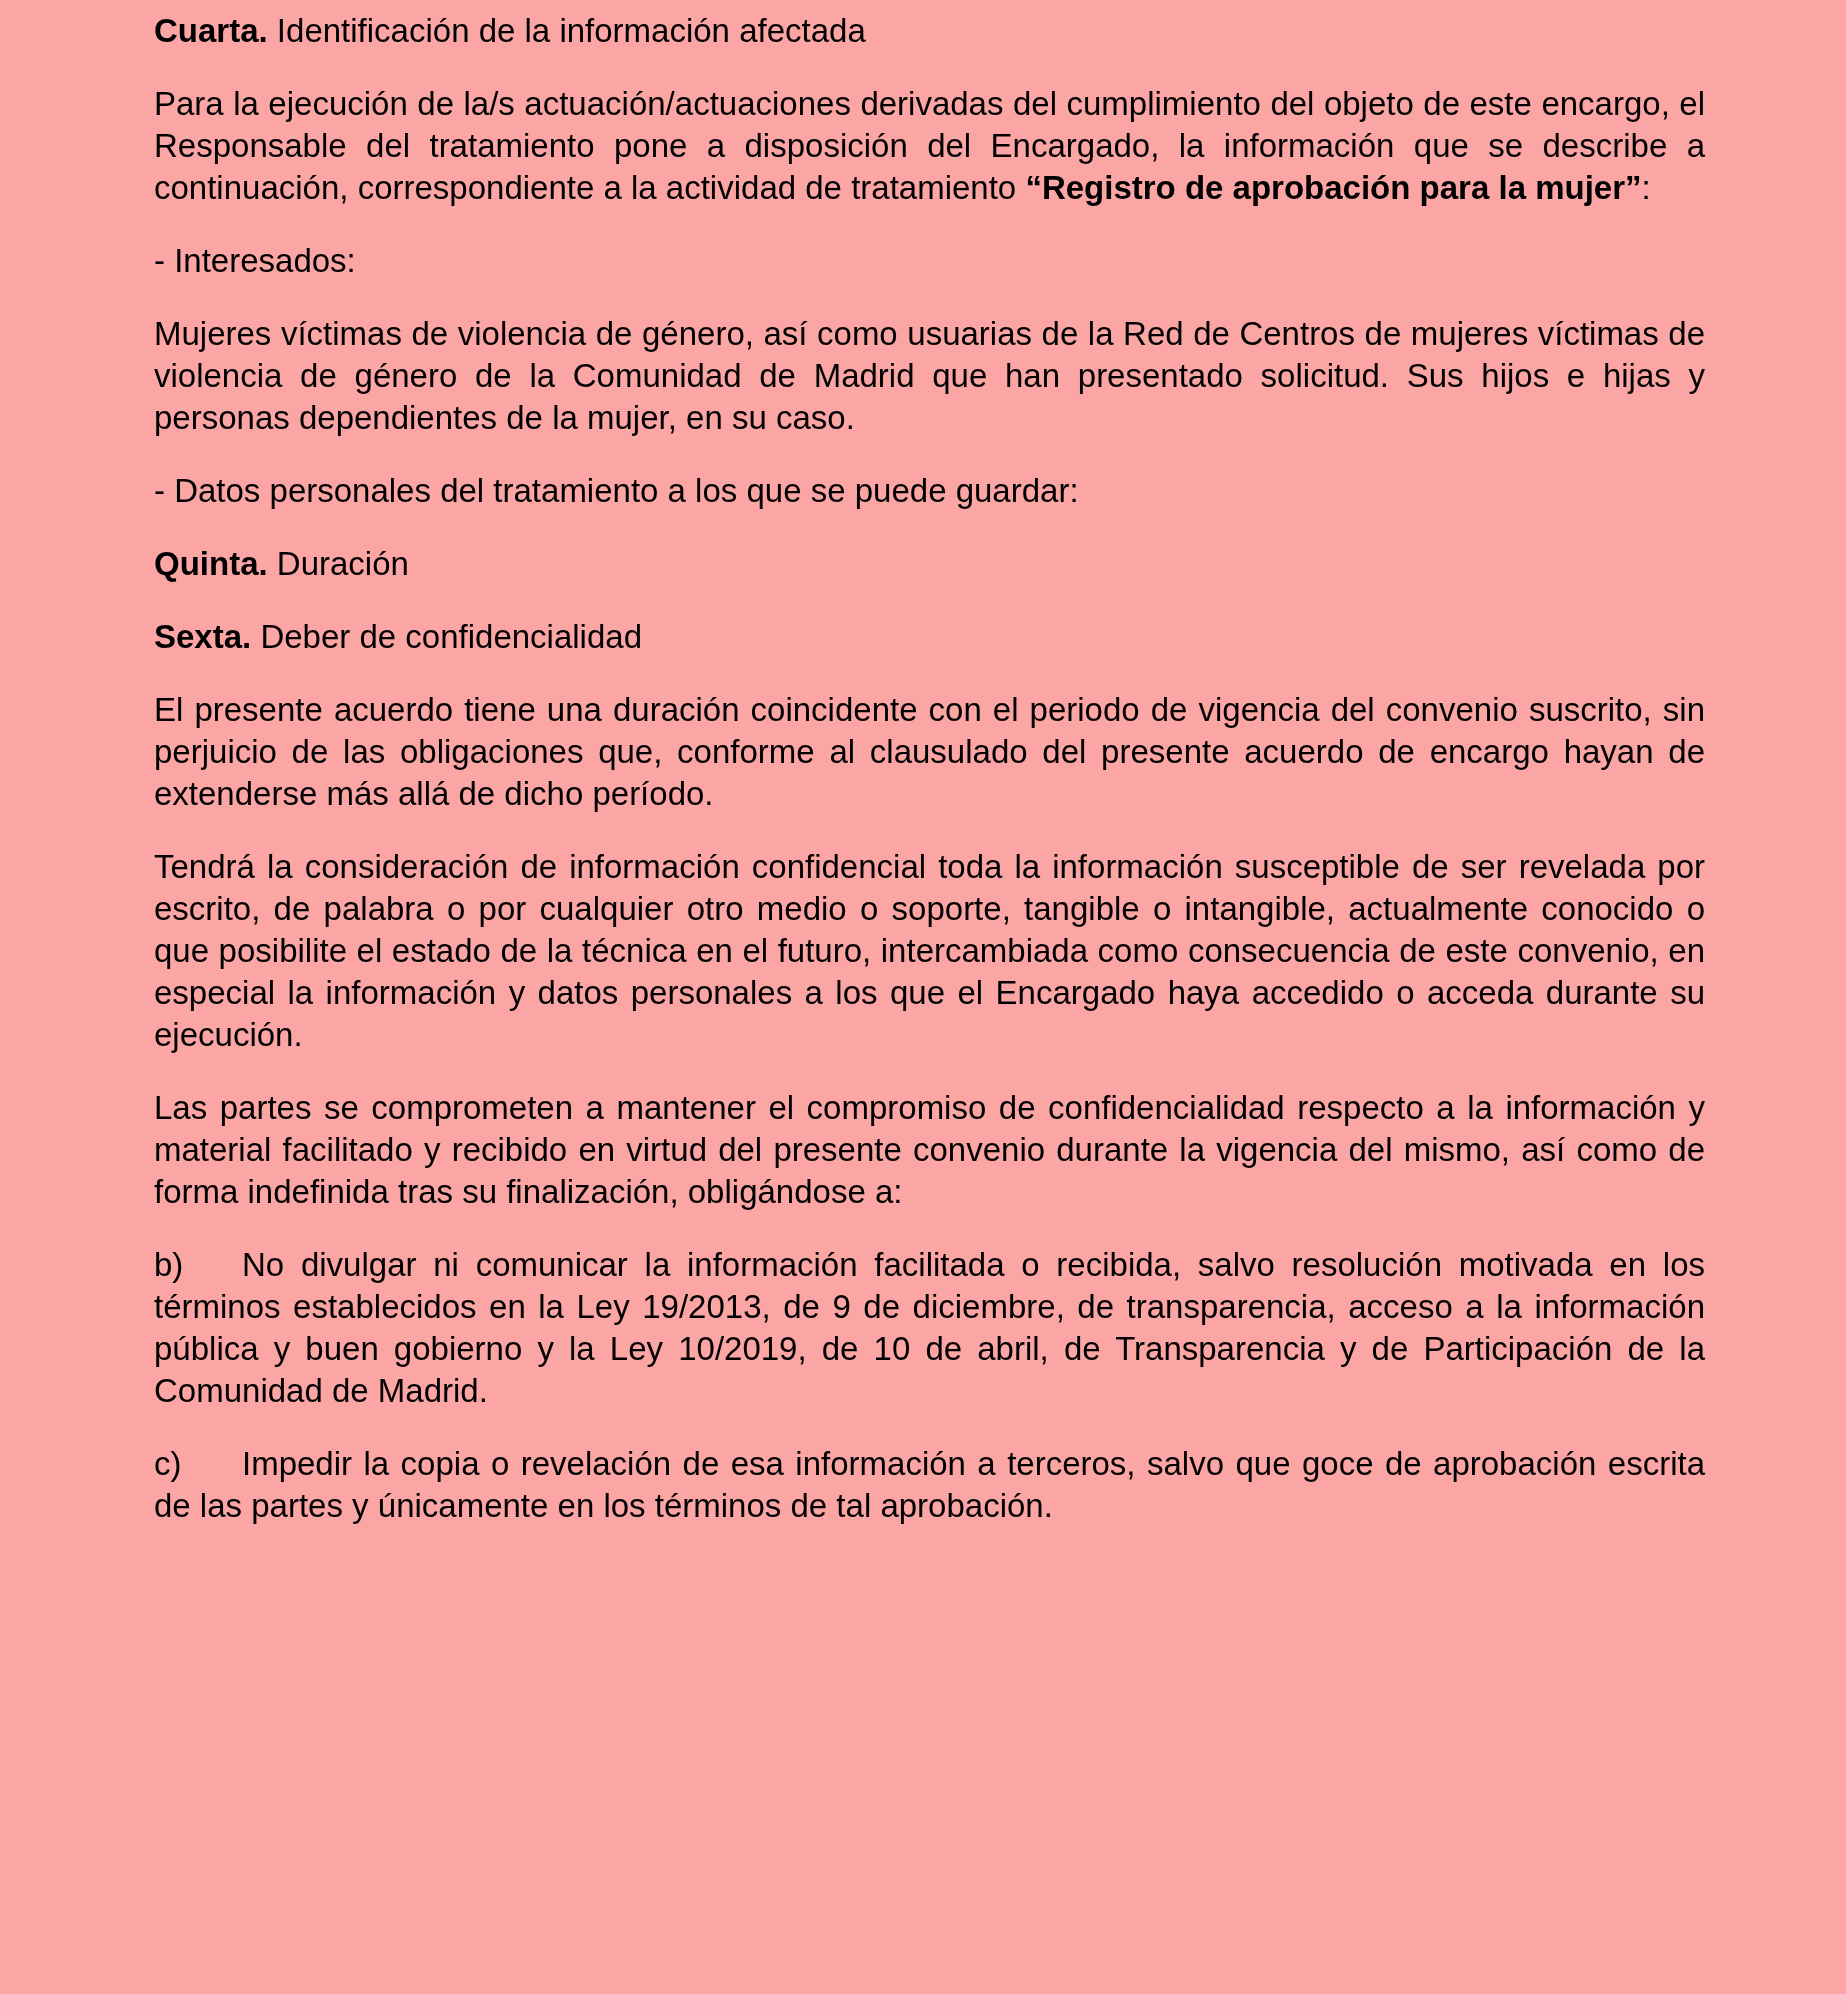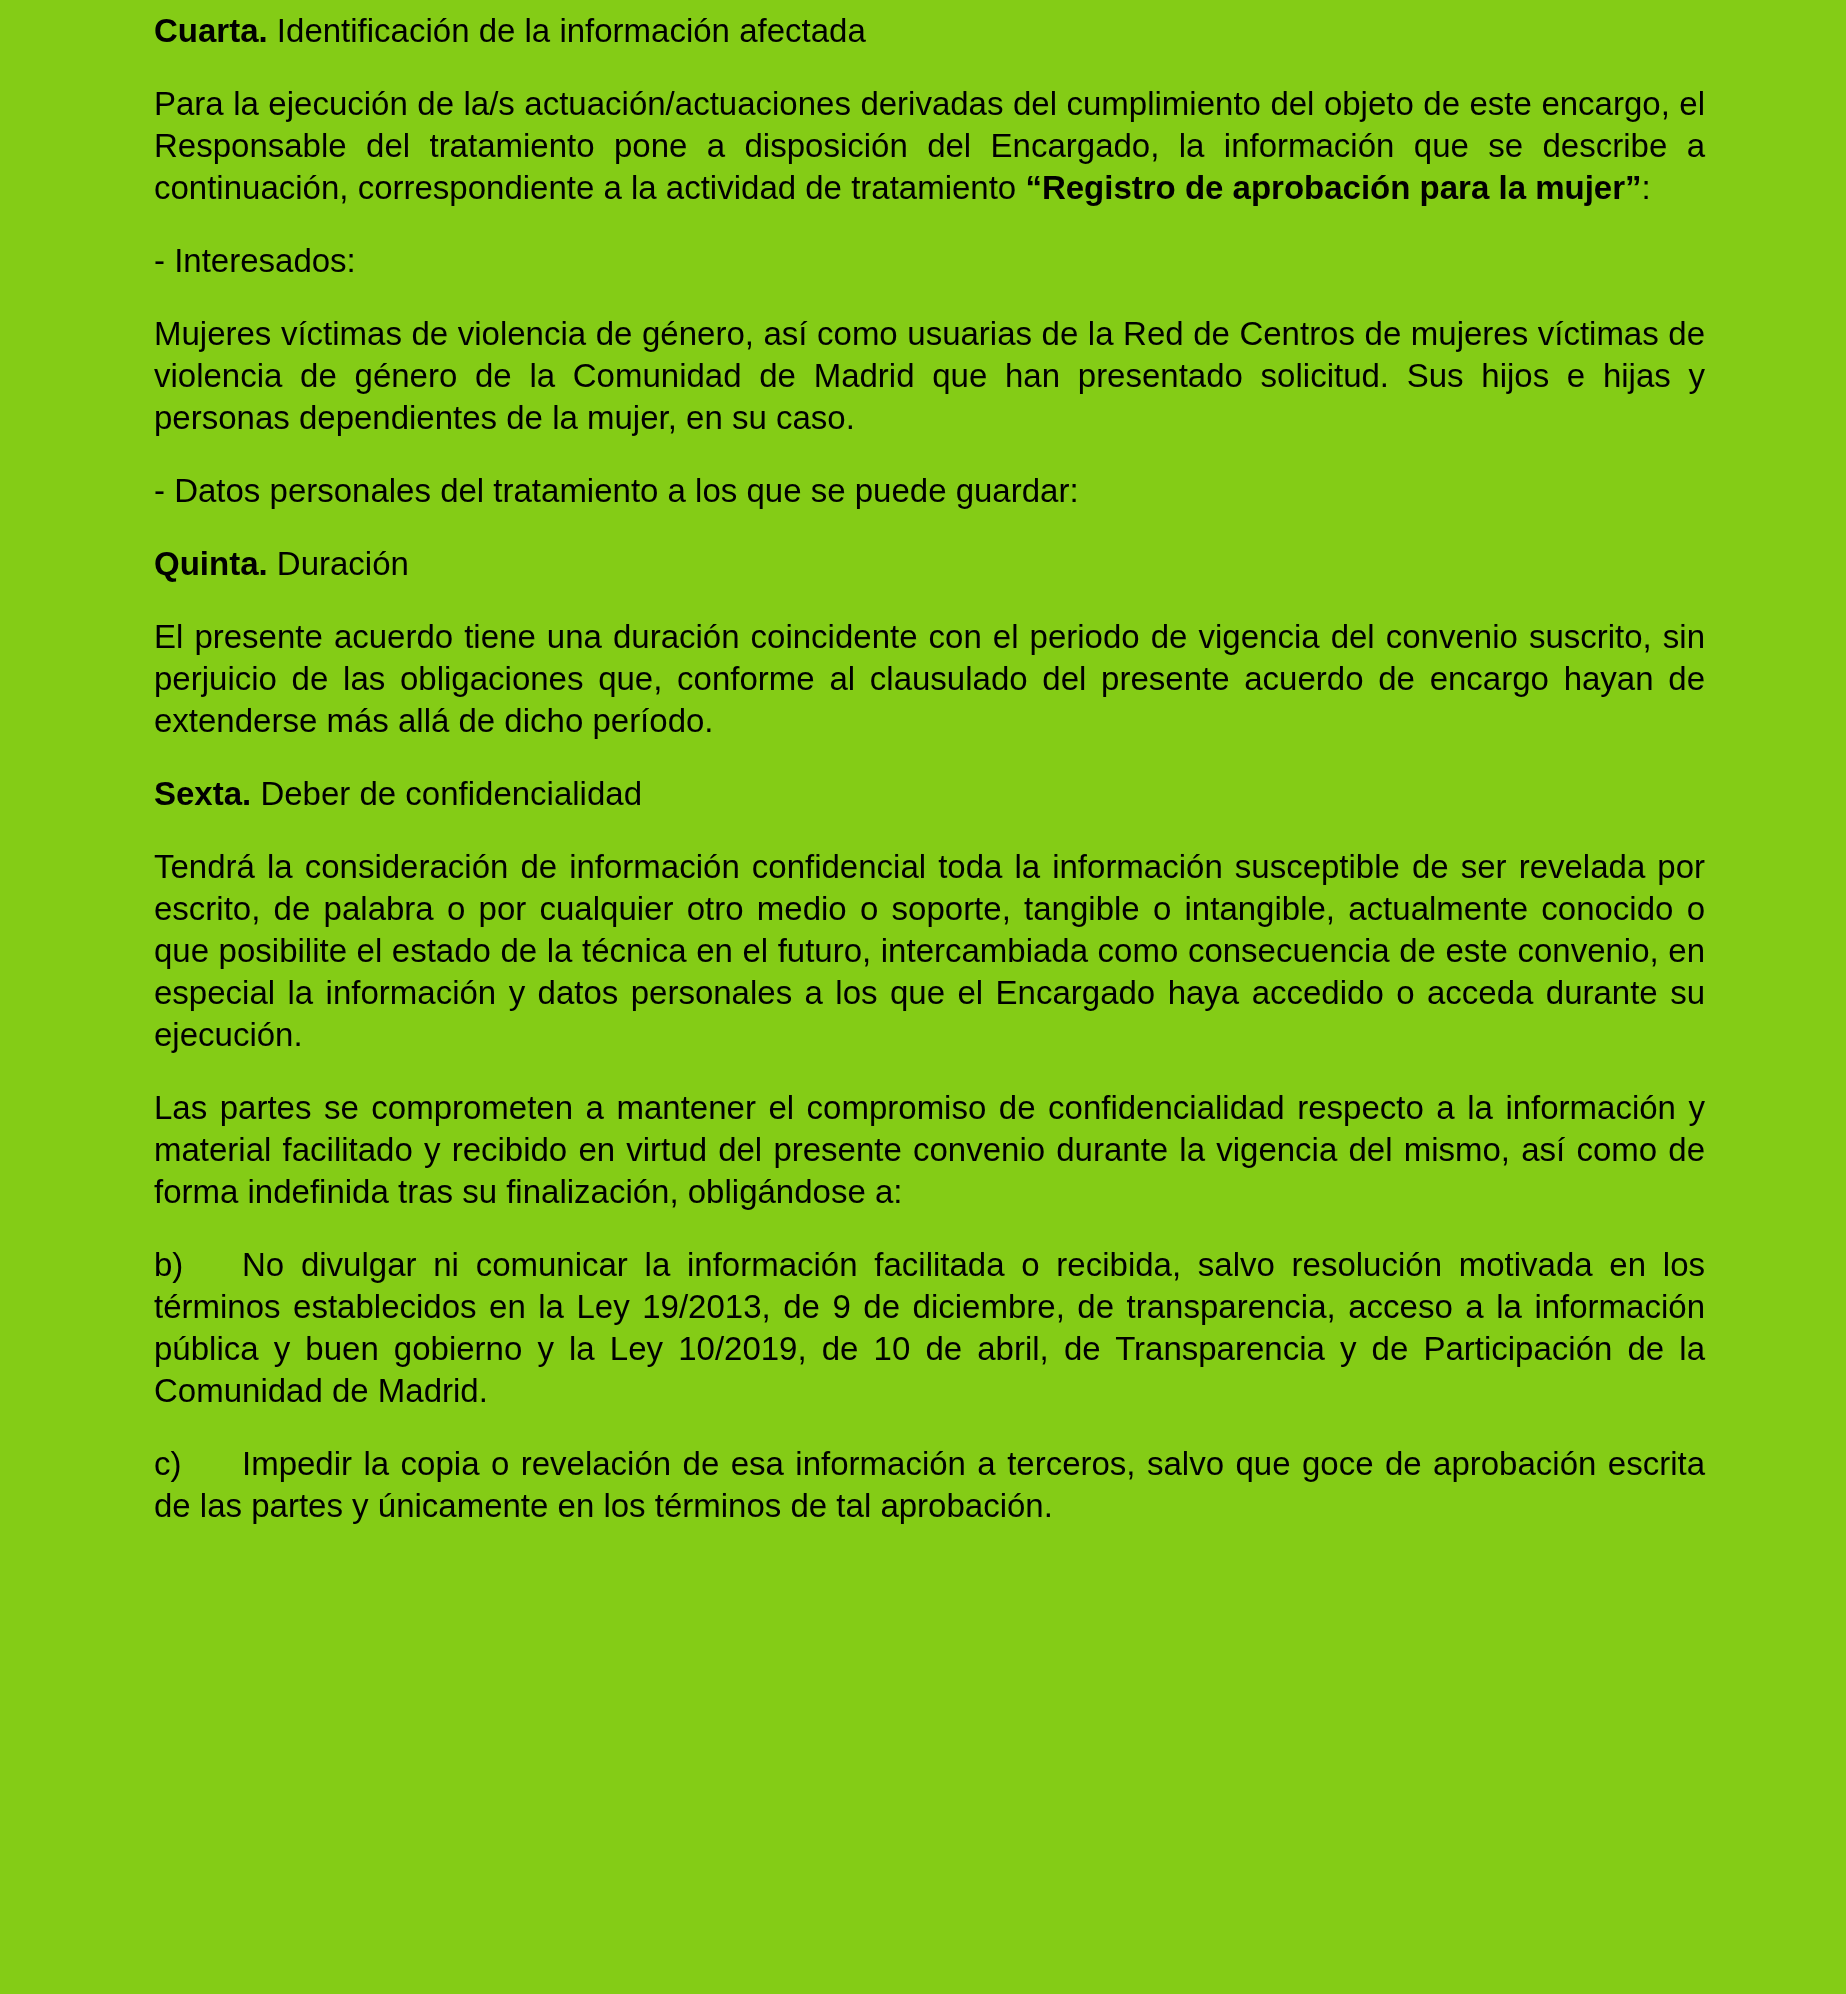--- a/index.html
+++ b/index.html
@@ -5,21 +5,21 @@
   html, body {
     margin: 0;
     padding: 0;
     background: #ffffff;
   }
   .page {
     position: relative;
     width: 1846px;
     min-height: 1995px;
     box-sizing: border-box;
-    background: #84cc16;
+    background: #fca5a5;
     color: #000000;
     font-family: "Liberation Sans", "DejaVu Sans", sans-serif;
     font-size: 33px;
     line-height: 42px;
     padding: 10.4px 141px 30px 154px;
   }
   .para {
     text-align: justify;
     margin: 0 0 31px 0;
   }
@@ -49,23 +49,23 @@
 
   <p class="para"><span>- Interesados:</span></p>
 
   <p class="para"><span>Mujeres víctimas de violencia de género, así como usuarias de la Red de Centros de mujeres víctimas de violencia de género de la Comunidad de Madrid que han presentado solicitud. Sus hijos e hijas y personas dependientes de la mujer, en su caso.</span></p>
 
   <p class="para"><span>- Datos personales del tratamiento a los que se puede guardar:</span></p>
 
 
   <p class="para heading"><span class="bold">Quinta.</span><span> Duración</span></p>
 
+  <p class="para heading"><span class="bold">Sexta.</span><span> Deber de confidencialidad</span></p>
+
   <p class="para"><span>El presente acuerdo tiene una duración coincidente con el periodo de vigencia del convenio suscrito, sin perjuicio de las obligaciones que, conforme al clausulado del presente acuerdo de encargo hayan de extenderse más allá de dicho período.</span></p>
-
-  <p class="para heading"><span class="bold">Sexta.</span><span> Deber de confidencialidad</span></p>
 
 
   <p class="para"><span>Tendrá la consideración de información confidencial toda la información susceptible de ser revelada por escrito, de palabra o por cualquier otro medio o soporte, tangible o intangible, actualmente conocido o que posibilite el estado de la técnica en el futuro, intercambiada como consecuencia de este convenio, en especial la información y datos personales a los que el Encargado haya accedido o acceda durante su ejecución.</span></p>
 
   <p class="para"><span>Las partes se comprometen a mantener el compromiso de confidencialidad respecto a la información y material facilitado y recibido en virtud del presente convenio durante la vigencia del mismo, así como de forma indefinida tras su finalización, obligándose a:</span></p>
 
 
   <p class="para"><span class="list-marker">b)</span><span>No divulgar ni comunicar la información facilitada o recibida, salvo resolución motivada en los términos establecidos en la Ley 19/2013, de 9 de diciembre, de transparencia, acceso a la información pública y buen gobierno y la Ley 10/2019, de 10 de abril, de Transparencia y de Participación de la Comunidad de Madrid.</span></p>
 
   <p class="para"><span class="list-marker">c)</span><span>Impedir la copia o revelación de esa información a terceros, salvo que goce de aprobación escrita de las partes y únicamente en los términos de tal aprobación.</span></p>

